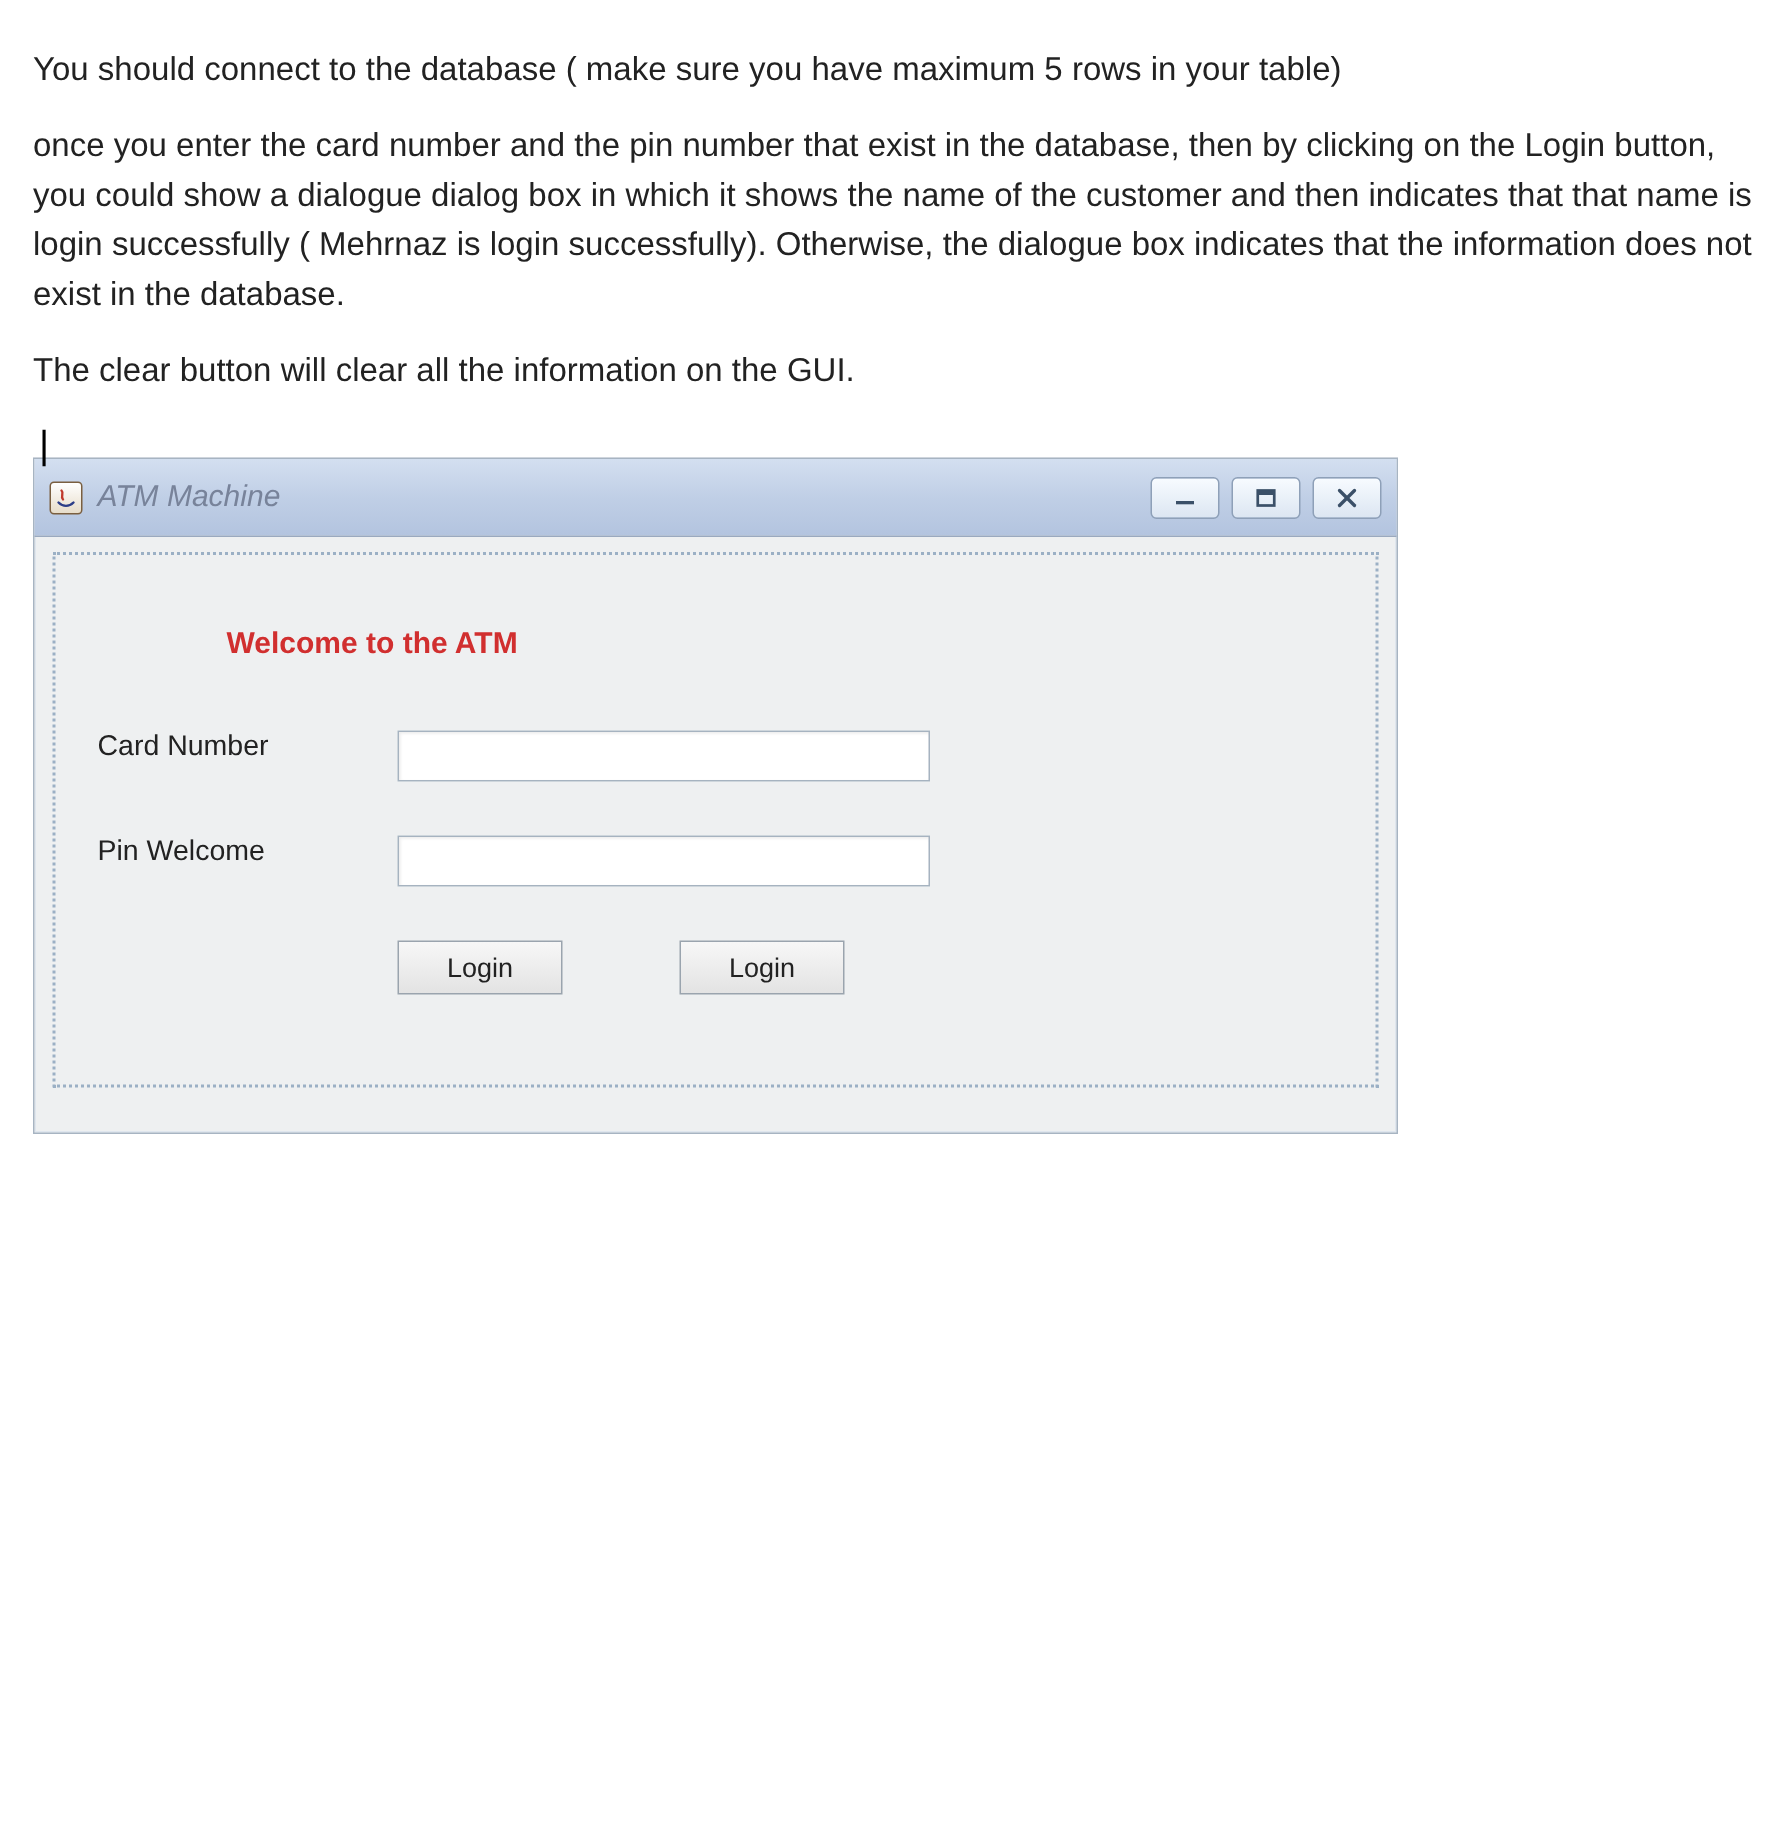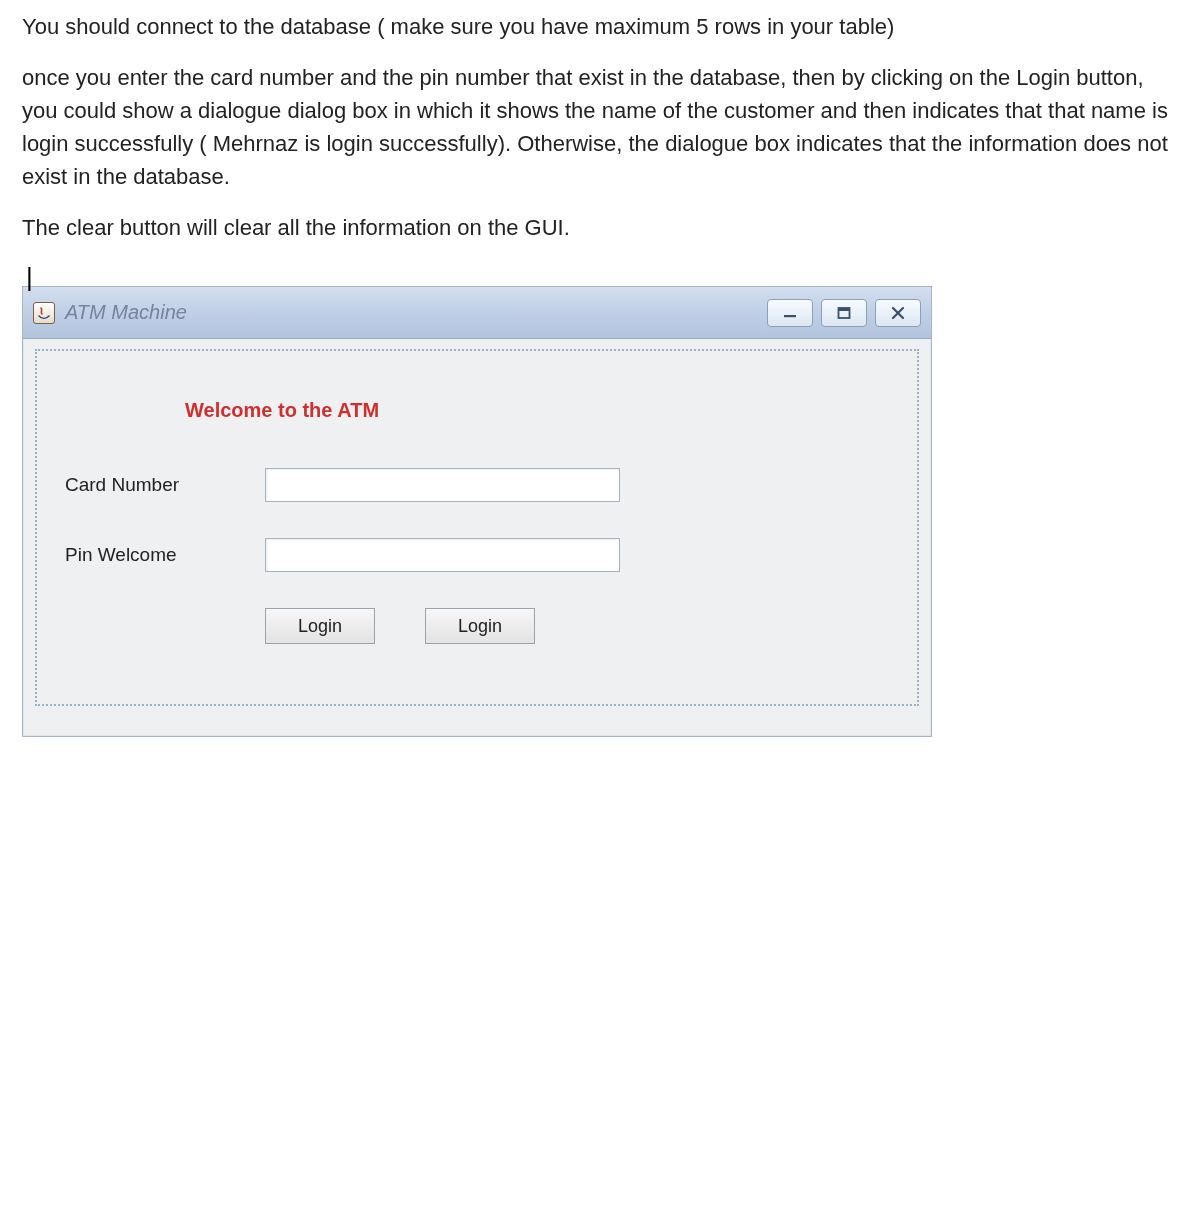--- a/index.html
+++ b/index.html
@@ -5,21 +5,21 @@
   * { box-sizing: border-box; }
   html, body {
     margin: 0;
     padding: 0;
     width: 1190px;
     background: #ffffff;
     font-family: "Segoe UI", Arial, sans-serif;
     color: #222;
   }
   .page {
-    padding: 10px 22px 30px 22px;
+    padding: 29px 22px 30px 22px;
   }
   .instr {
     font-size: 22px;
     line-height: 1.5;
     margin-bottom: 18px;
   }
   .cursor-mark {
     font-size: 26px;
     line-height: 1;
     margin: 20px 0 -6px 4px;
@@ -82,27 +82,27 @@
     border: 2px dotted #9bb0c5;
     background: #eef0f1;
     padding: 48px 28px 60px 28px;
   }
 
   .welcome {
     color: #d12f2f;
     font-family: Verdana, Arial, sans-serif;
     font-weight: bold;
     font-size: 20px;
-    margin-left: 120px;
+    margin-left: 86px;
     margin-bottom: 46px;
   }
 
   .form-row {
     display: flex;
-    align-items: center;
+    align-items: flex-start;
     margin-bottom: 36px;
   }
   .form-row .lbl {
     width: 200px;
     font-size: 19px;
     color: #222;
     font-family: Verdana, Arial, sans-serif;
   }
   .txt {
     width: 355px;
@@ -111,21 +111,21 @@
     box-shadow: inset 1px 1px 2px rgba(0,0,0,0.08);
     background: #ffffff;
     font-size: 17px;
     padding: 2px 6px;
   }
 
   .btn-row {
     margin-top: 34px;
     margin-left: 200px;
     display: flex;
-    gap: 50px;
+    gap: 78px;
   }
   .jbtn {
     min-width: 110px;
     height: 36px;
     font-size: 18px;
     font-family: Verdana, Arial, sans-serif;
     color: #222;
     background: linear-gradient(#f7f7f7, #e3e3e3);
     border: 1px solid #9aa4ae;
     padding: 0 22px;

